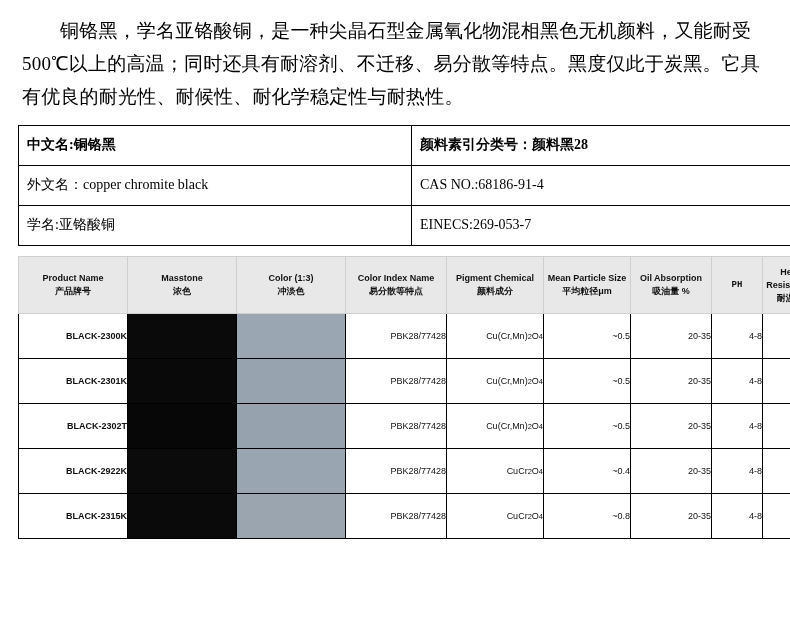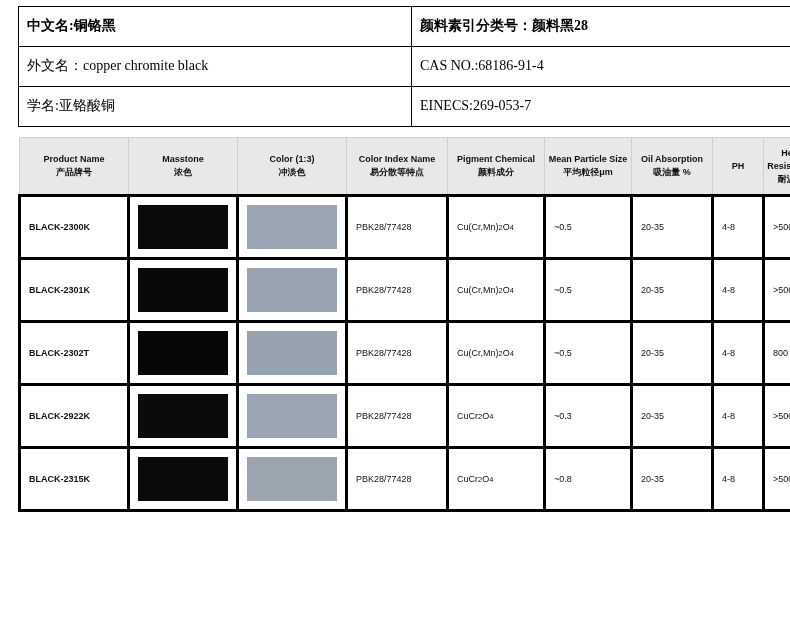--- a/index.html
+++ b/index.html
@@ -66,24 +66,24 @@
     border: 1px solid #cfcfcf;
     font-size: 9px;
     font-weight: bold;
     line-height: 13px;
     padding: 8px 2px;
     text-align: center;
     color: #111111;
     height: 40px;
   }
   table.prod td {
-    border: 3px solid #000000;
+    border: 1px solid #000000;
     font-size: 9px;
-    text-align: left;
-    padding: 8px;
+    text-align: right;
+    padding: 0;
     height: 44px;
     background: #ffffff;
     color: #111111;
   }
   td.code {
     font-weight: bold;
     font-size: 9.5px;
     padding-left: 6px;
     text-align: left;
   }
@@ -94,30 +94,31 @@
   }
   td.swatch-cell { padding: 0; line-height: 0; }
   
   .c-code  { width: 104px; }
   .c-mass  { width: 104px; }
   .c-tint  { width: 104px; }
   .c-cin   { width: 96px; }
   .c-chem  { width: 92px; }
   .c-part  { width: 82px; margin-left: 20px; }
   .c-oil   { width: 76px; }
-  .c-ph    { width: 46px; }
+  .c-ph    { width: 46px; font-family: Liberation Mono, monospace; }
   .c-heat  { width: 50px; }
 
   .sub { font-size: 7.5px; vertical-align: baseline; }
 </style>
 </head>
 <body>
 
 <div class="page">
 
+  <p class="intro">铜铬黑，学名亚铬酸铜，是一种尖晶石型金属氧化物混相黑色无机颜料，又能耐受500℃以上的高温；同时还具有耐溶剂、不迁移、易分散等特点。黑度仅此于炭黑。它具有优良的耐光性、耐候性、耐化学稳定性与耐热性。</p>
 
   <table class="info-table">
     <tbody>
       <tr>
         <td class="col-left bold">中文名:铜铬黑</td>
         <td class="col-right bold">颜料素引分类号：颜料黑28</td>
       </tr>
       <tr>
         <td class="col-left">外文名：copper chromite black</td>
         <td class="col-right">CAS NO.:68186-91-4</td>
@@ -220,21 +221,21 @@
         <tr>
           <td class="code">BLACK-2922K</td>
           <td class="swatch-cell">
               <span class="swatch" style="background: rgb(11, 11, 11);"></span>
             </td>
           <td class="swatch-cell">
               <span class="swatch" style="background: rgb(153, 165, 176);"></span>
             </td>
           <td>PBK28/77428</td>
           <td>CuCr<span class="sub">2</span>O<span class="sub">4</span></td>
-          <td>~0.3</td>
+          <td>~0.4</td>
           <td>20-35</td>
           <td>4-8</td>
           <td>&gt;500</td>
         </tr>
         <tr>
           <td class="code">BLACK-2315K</td>
           <td class="swatch-cell">
               <span class="swatch" style="background: rgb(10, 10, 10);"></span>
             </td>
           <td class="swatch-cell">

